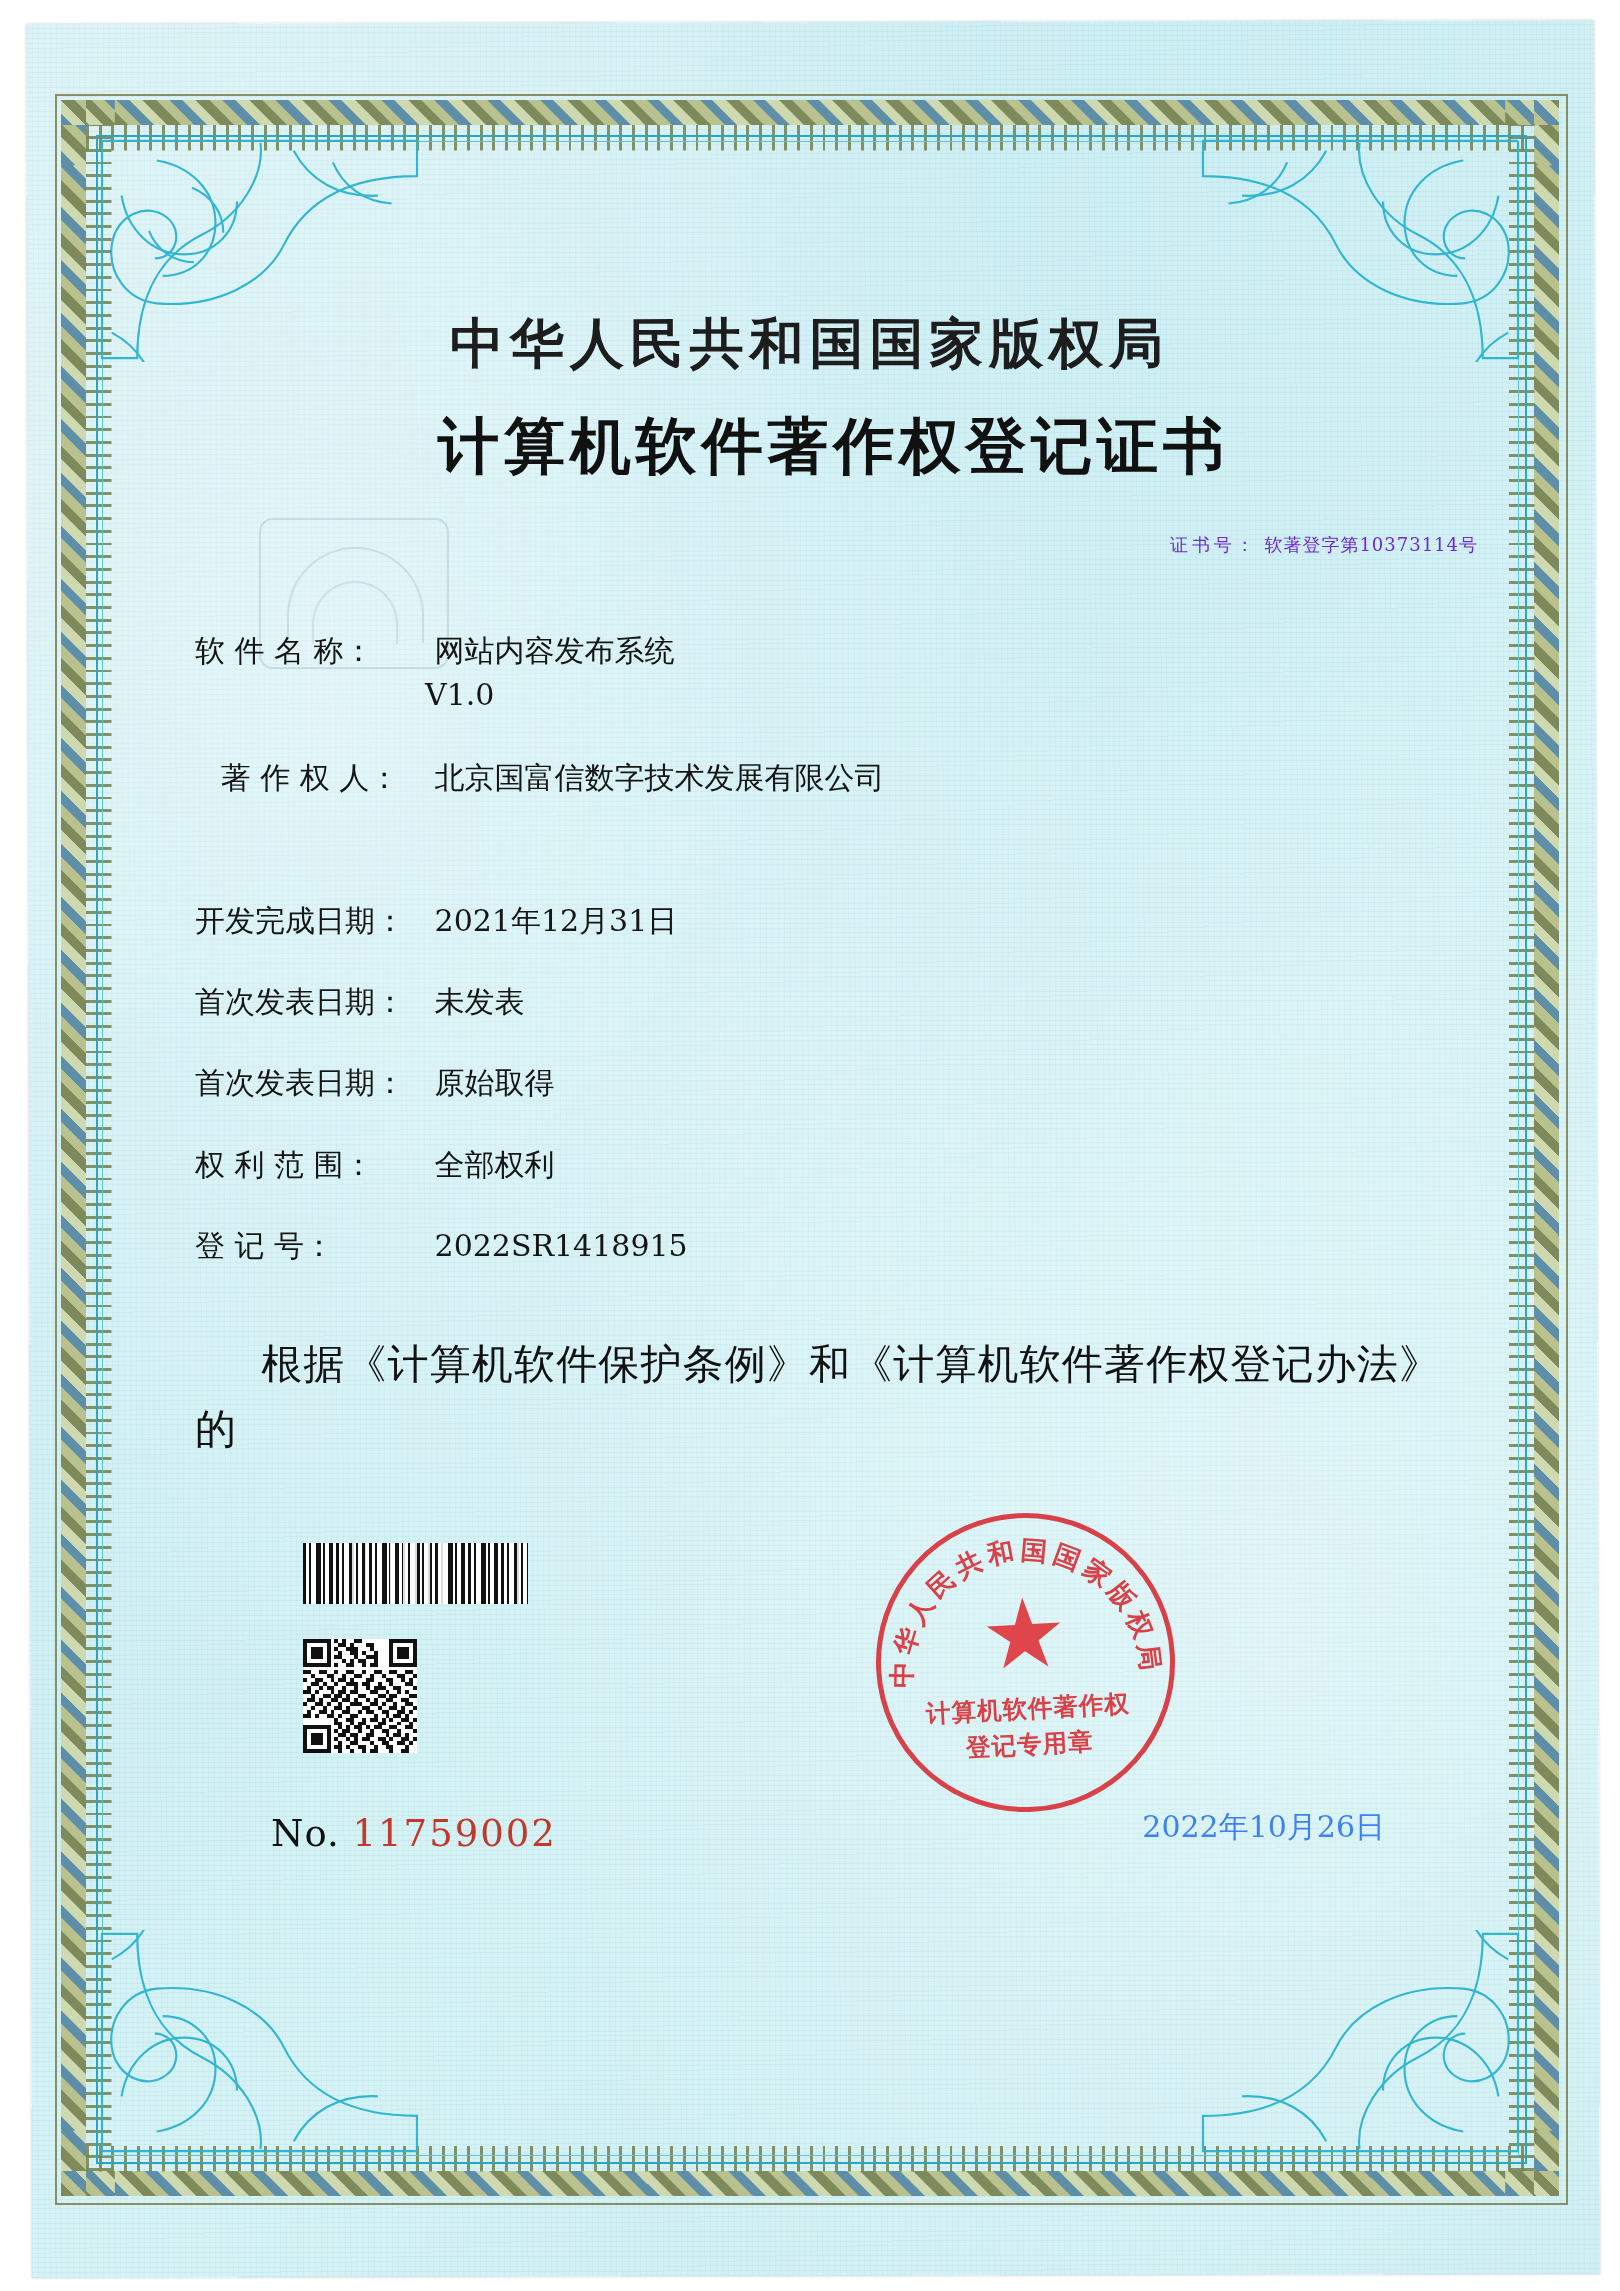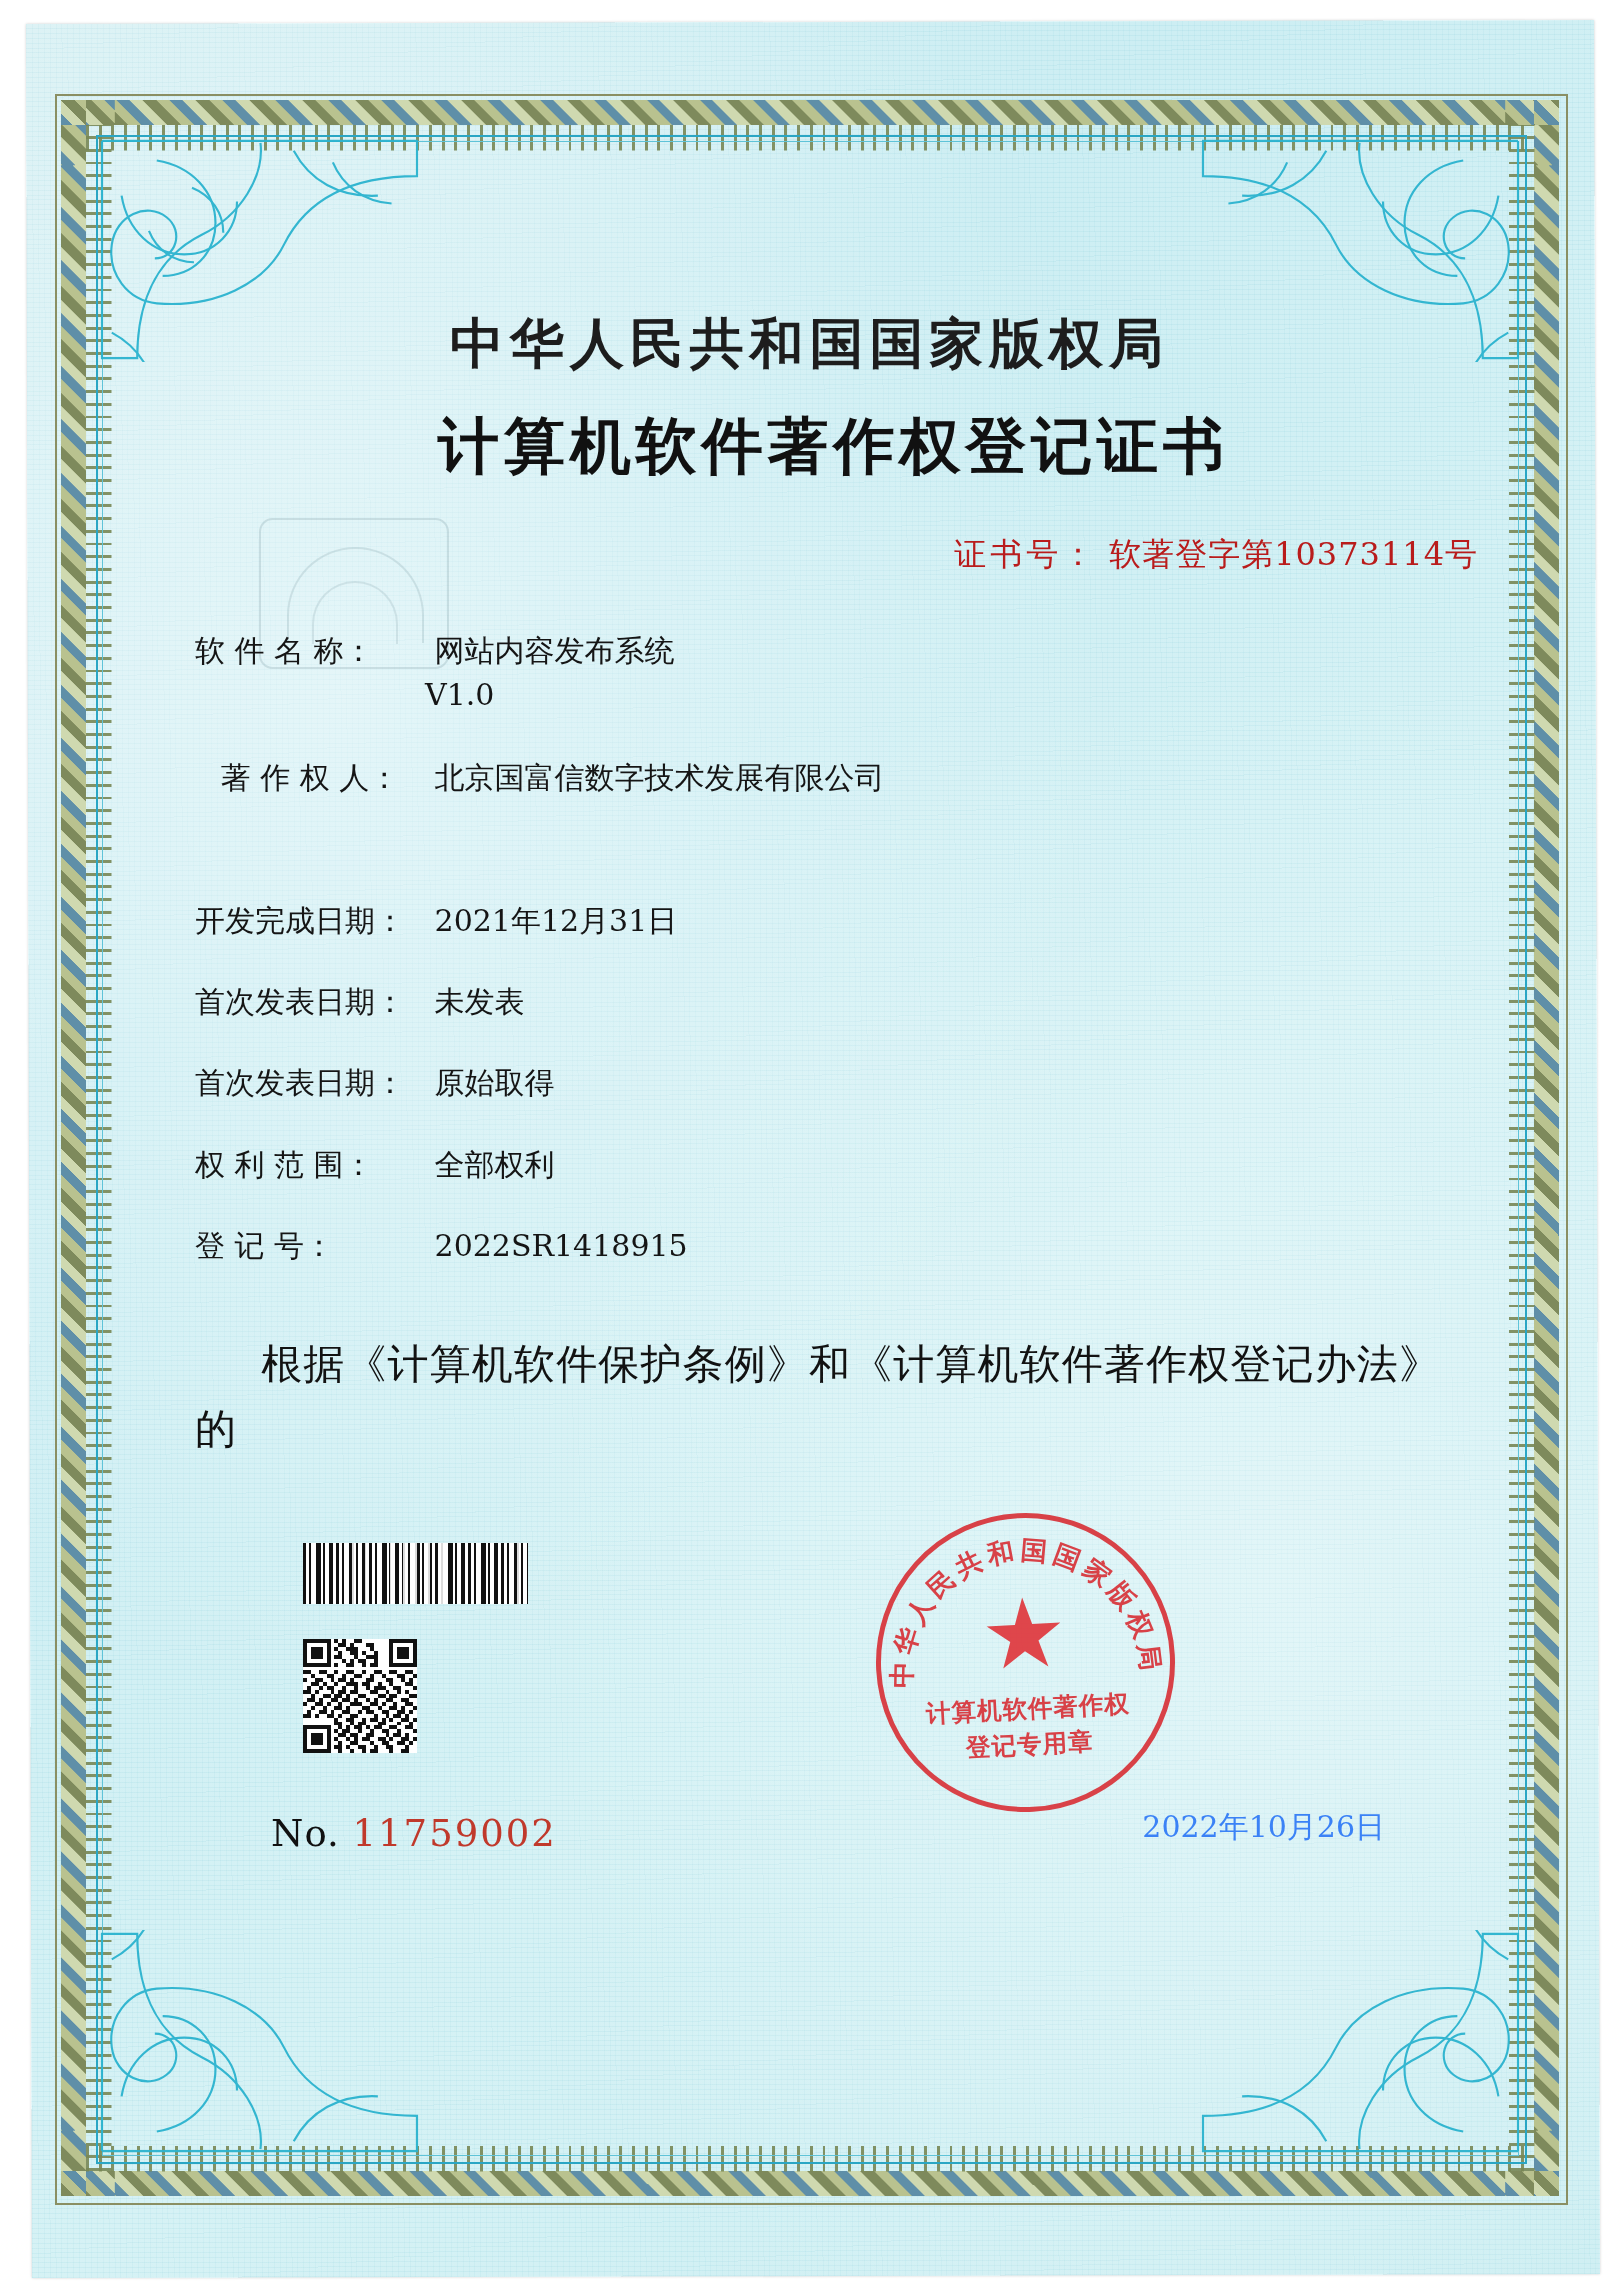--- a/index.html
+++ b/index.html
@@ -89,21 +89,21 @@
     font-family:"DejaVu Serif","Liberation Serif",serif;
   }
   .title2{
     position:absolute;top:265px;left:0;width:100%;
     text-align:center;
     font-size:61px;letter-spacing:4.9px;color:#111;font-weight:700;margin-left:24px;
   }
 
   .cert-no{
     position:absolute;top:392px;right:39px;
-    font-size:32px;color:#b91c1c;letter-spacing:1px;
+    font-size:18px;color:#6d28d9;letter-spacing:1px;
   }
   .cert-no .lbl{letter-spacing:3.9px;}
 
   .row{position:absolute;left:93px;font-size:30px;color:#151515;}
   .row .lbl{display:inline-block;width:230px;}
   .row .val{display:inline-block;}
 
   .sw-name{top:490px;}
   .sw-name .val{vertical-align:top;}
   .sw-name .v2{position:absolute;left:230px;top:46px;font-size:30px;}

